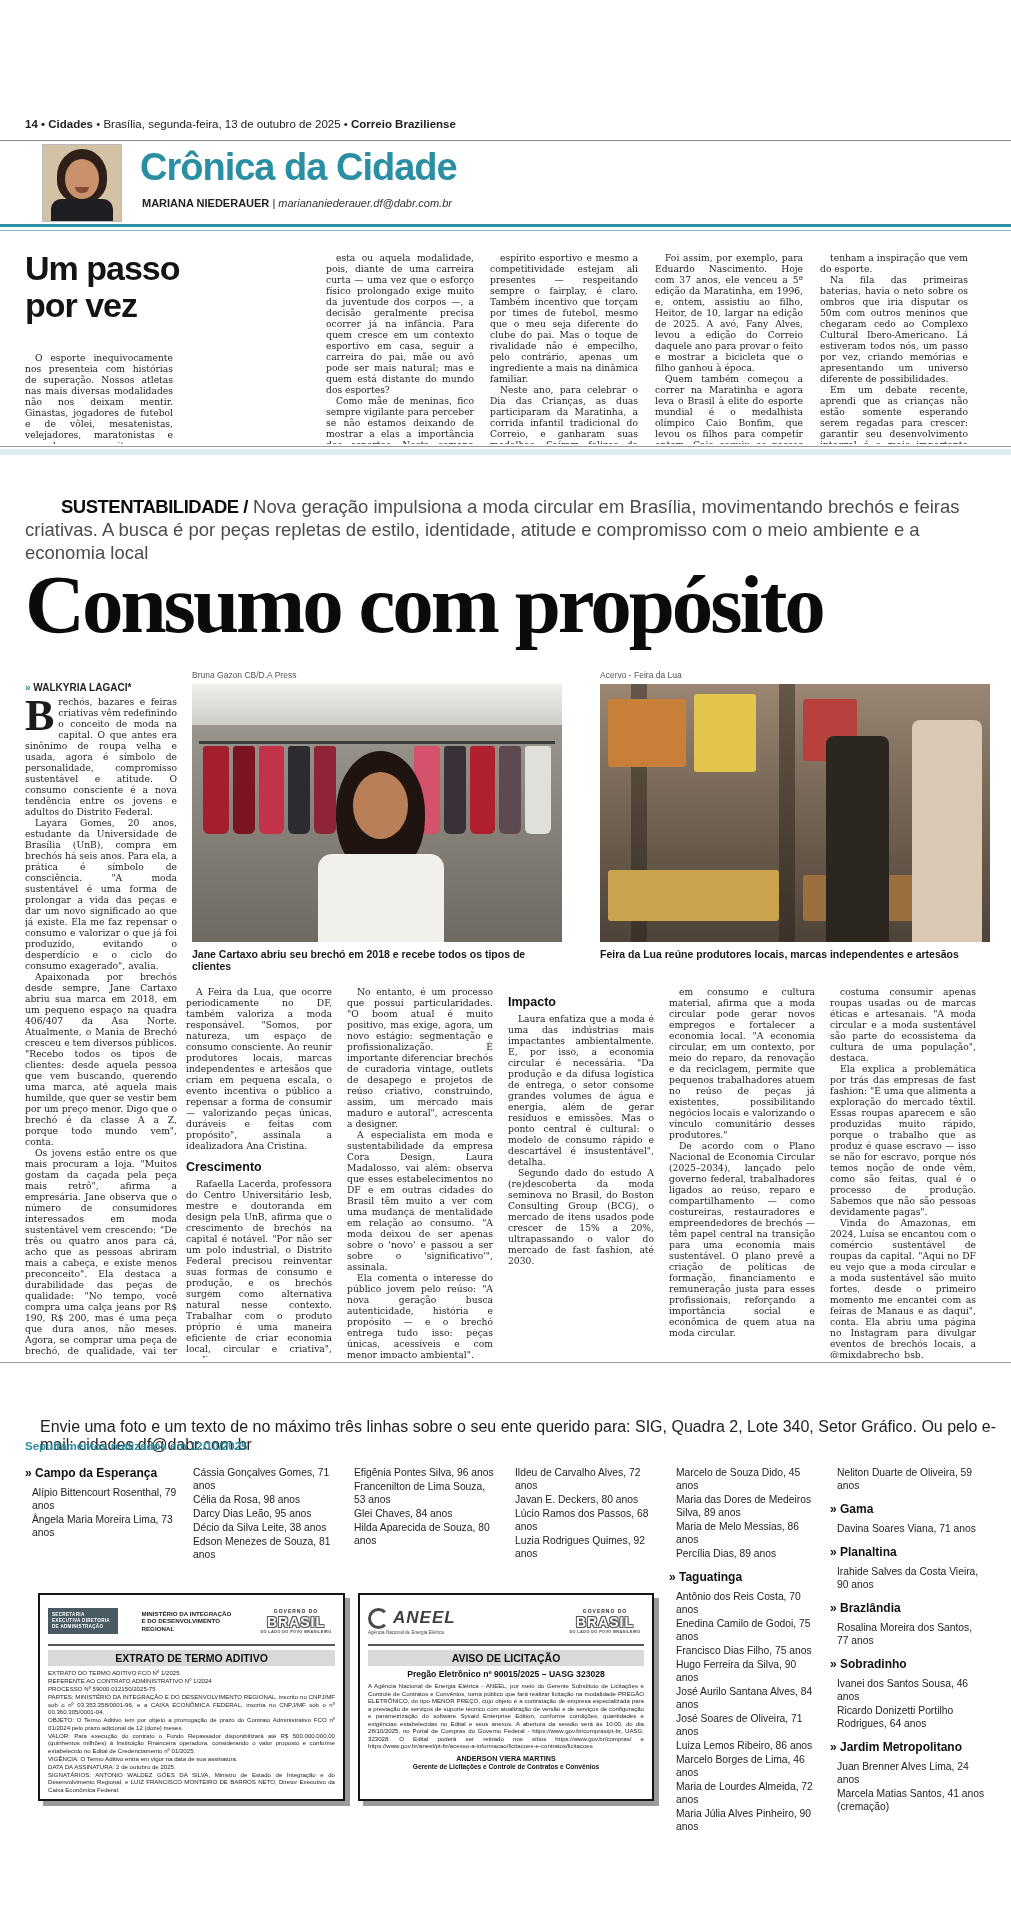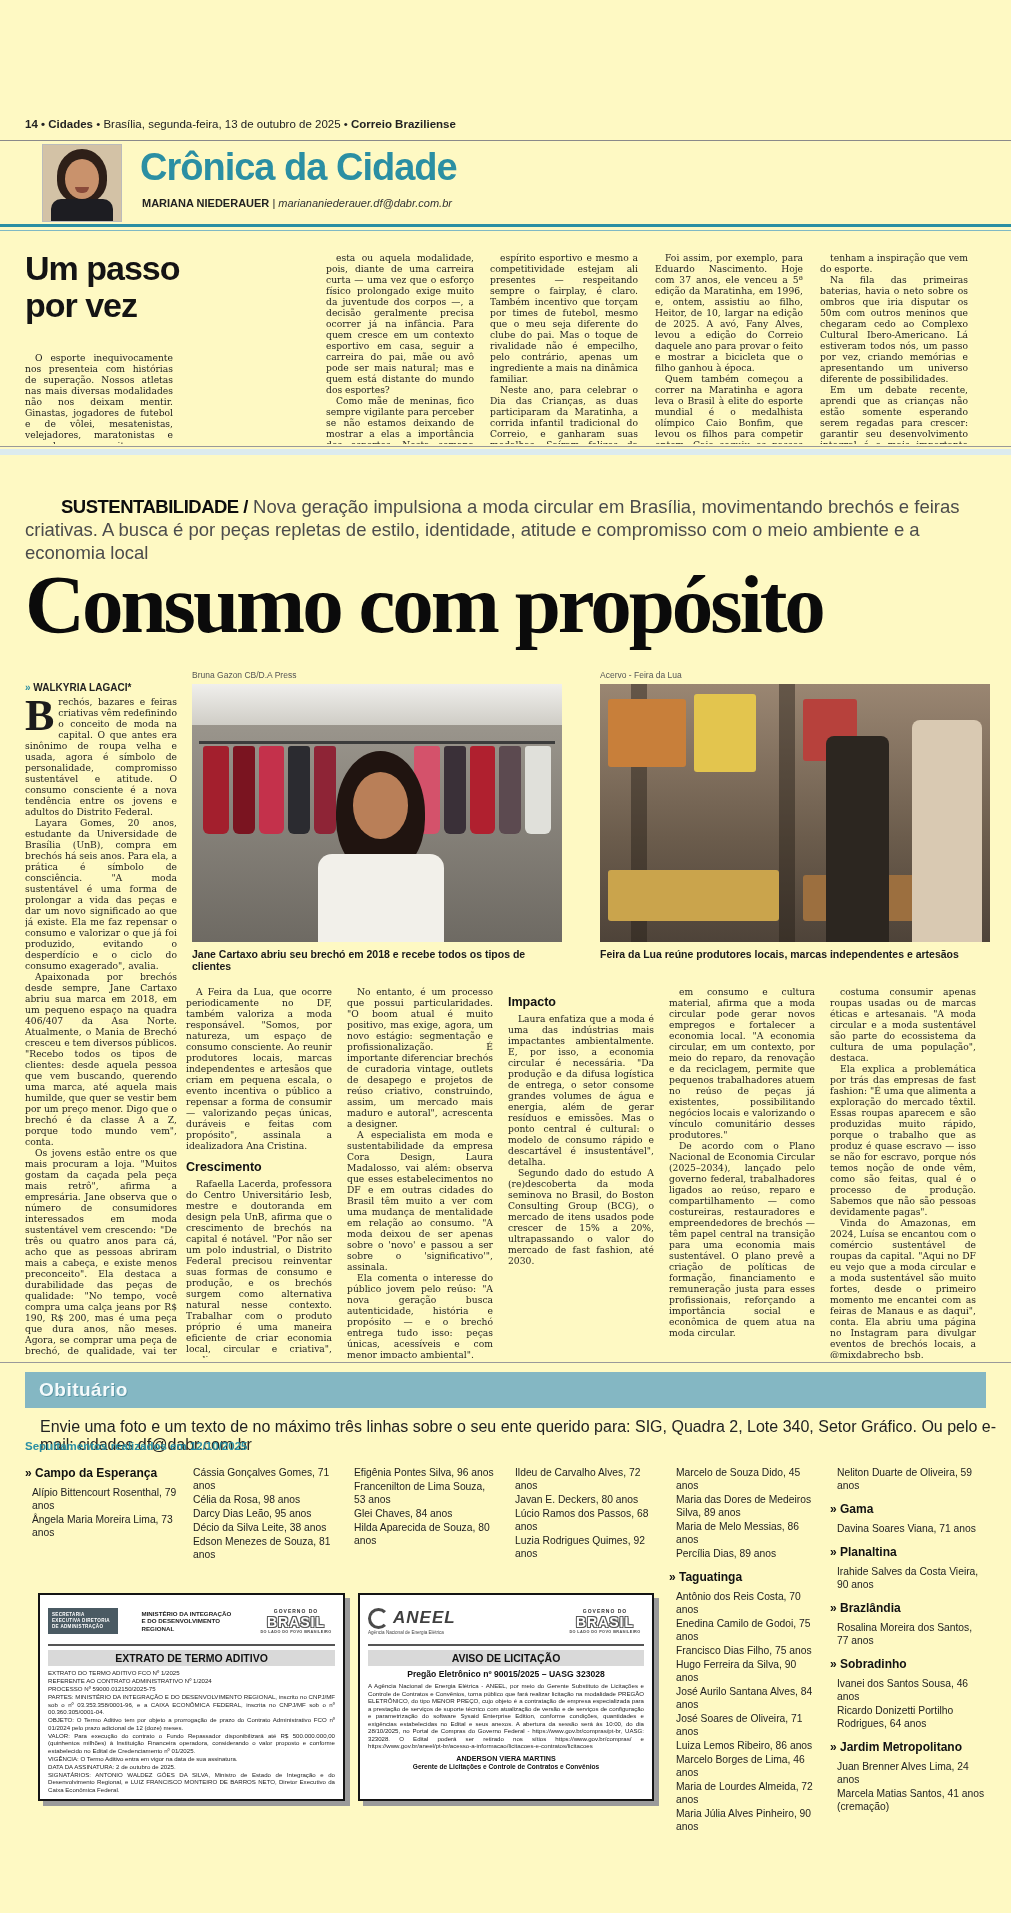--- a/index.html
+++ b/index.html
@@ -1,16 +1,16 @@
 <!DOCTYPE html>
 <html><head>
 <meta charset="utf-8">
 <style>
   html,body{margin:0;padding:0;background:#e8e8e6;}
-  .page{position:relative;width:1011px;height:1913px;margin:0 auto;background:#fef9c3;
+  .page{position:relative;width:1011px;height:1913px;margin:0 auto;background:#ffffff;
         font-family:"Liberation Sans",sans-serif;color:#111;overflow:hidden;}
   .abs{position:absolute;}
 
   
   .mast{left:25px;top:118px;width:960px;font-size:11.5px;color:#222;}
   .mast b{font-weight:bold;}
   .mast-rule{left:0;top:140px;width:1011px;height:1px;background:#8a8a8a;}
 
   
   .avatar{left:42px;top:144px;width:78px;height:76px;background:#d3c2a6;overflow:hidden;border:1px solid #bbb;}
@@ -222,23 +222,20 @@
       <div class="para">em consumo e cultura material, afirma que a moda circular pode gerar novos empregos e fortalecer a economia local. "A economia circular, em um contexto, por meio do reparo, da renovação e da reciclagem, permite que pequenos trabalhadores atuem no reúso de peças já existentes, possibilitando negócios locais e valorizando o vínculo comunitário desses produtores."</div>
       <div class="para">De acordo com o Plano Nacional de Economia Circular (2025–2034), lançado pelo governo federal, trabalhadores ligados ao reúso, reparo e compartilhamento — como costureiras, restauradores e empreendedores de brechós — têm papel central na transição para uma economia mais sustentável. O plano prevê a criação de políticas de formação, financiamento e remuneração justa para esses profissionais, reforçando a importância social e econômica de quem atua na moda circular.</div>
     </div>
   <div class="col" style="left:830px;top:986px;height:372px;">
       <div class="para">costuma consumir apenas roupas usadas ou de marcas éticas e artesanais. "A moda circular e a moda sustentável são parte do ecossistema da cultura de uma população", destaca.</div>
       <div class="para">Ela explica a problemática por trás das empresas de fast fashion: "É uma que alimenta a exploração do mercado têxtil. Essas roupas aparecem e são produzidas muito rápido, porque o trabalho que as produz é quase escravo — isso se não for escravo, porque nós temos noção de onde vêm, como são feitas, qual é o processo de produção. Sabemos que não são pessoas devidamente pagas".</div>
       <div class="para">Vinda do Amazonas, em 2024, Luísa se encantou com o comércio sustentável de roupas da capital. "Aqui no DF eu vejo que a moda circular e a moda sustentável são muito fortes, desde o primeiro momento me encantei com as feiras de Manaus e as daqui", conta. Ela abriu uma página no Instagram para divulgar eventos de brechós locais, a @mixdabrecho_bsb.</div>
     </div>
 
   <div class="abs ob-rule"></div>
-  <div class="abs ob-bar">
-    <span>Obituário</span>
-  </div>
   <div class="abs ob-intro">Envie uma foto e um texto de no máximo três linhas sobre o seu ente querido para: SIG, Quadra 2, Lote 340, Setor Gráfico. Ou pelo e-mail: cidades.df@dabr.com.br</div>
   <div class="abs ob-date">Sepultamentos realizados em 12/10/2025</div>
 
   <div class="obcol" style="left:25px;">
       <div class="obit-sec">» Campo da Esperança</div>
       <div class="obit-name">Alípio Bittencourt Rosenthal, 79 anos</div>
       <div class="obit-name">Ângela Maria Moreira Lima, 73 anos</div>
     </div>
   <div class="obcol" style="left:186px;">
       <div class="obit-name">Cássia Gonçalves Gomes, 71 anos</div>

